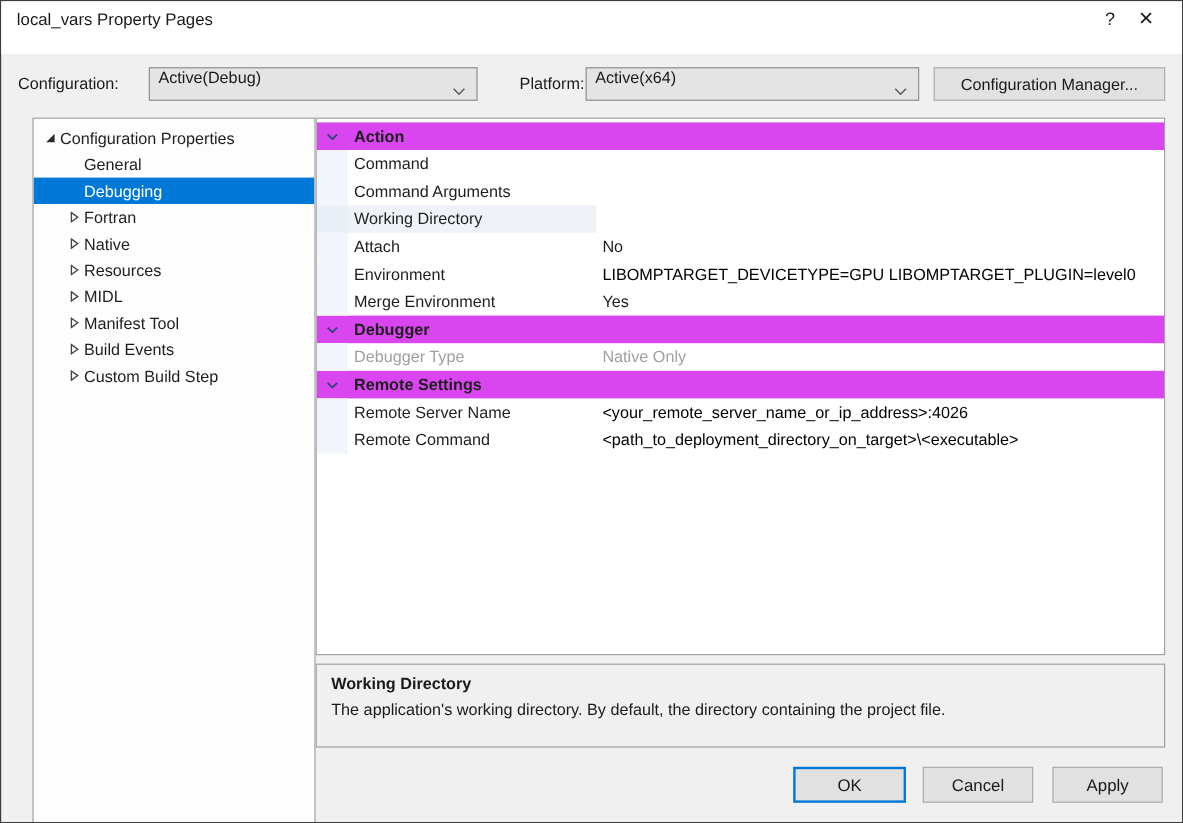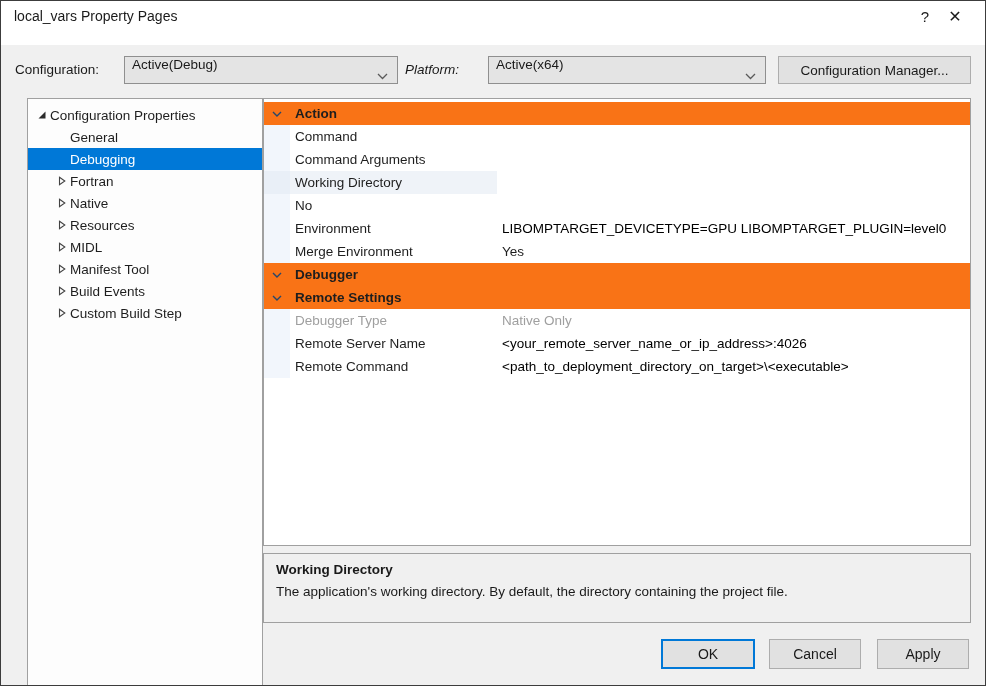--- a/index.html
+++ b/index.html
@@ -24,21 +24,21 @@
   .tree-item{display:flex;align-items:center;height:22px;font-size:13.5px;color:#1e1e1e;white-space:nowrap;cursor:default;}
   .tree-item.lvl0{padding-left:6px;}
   .tree-item.lvl1{padding-left:26px;}
   .tree-item.selected{background:#0078d7;color:#ffffff;}
   .expander{width:16px;flex:none;display:flex;align-items:center;justify-content:center;}
 
   
   .grid-panel{position:absolute;left:262px;top:97px;width:708px;height:448px;box-sizing:border-box;background:#ffffff;border:1px solid #a0a0a0;padding-top:3px;overflow:hidden;}
   .grid-row{display:flex;height:23px;line-height:23px;font-size:13.5px;color:#1e1e1e;white-space:nowrap;}
   .grid-row .gutter{width:26px;flex:none;background:#f2f6fc;display:flex;align-items:center;justify-content:center;}
-  .grid-row.group{background:#f97316;font-weight:bold;}
+  .grid-row.group{background:#d946ef;font-weight:bold;}
   .grid-row.group .gutter{background:transparent;}
   .label-cell{width:202px;flex:none;padding-left:5px;overflow:hidden;}
   .value-cell{flex:1;padding-left:5px;overflow:hidden;}
   .grid-row.bold .value-cell{font-weight:normal;color:#000;}
   .grid-row.disabled .label-cell,.grid-row.disabled .value-cell{color:#9f9f9f;}
   .grid-row.selected .label-cell{background:#eff3f8;}
   .grid-row.selected .gutter{background:#e9eff7;}
 
   
   .desc-box{position:absolute;left:262px;top:552px;width:708px;height:70px;box-sizing:border-box;background:#f0f0f0;border:1px solid #a0a0a0;padding:8px 12px;}
@@ -67,21 +67,21 @@
   <div class="field-label" style="left:14px;top:61px;">Configuration:</div>
   <div class="dropdown" style="left:123px;width:274px;">
     <span>Active(Debug)</span>
     <span class="chev">
       <svg width="11" height="7" viewBox="0 0 11 7">
           <polyline points="1,1 5.5,5.5 10,1" fill="none" stroke="#5a5a5a" stroke-width="1.3"></polyline>
         </svg>
     </span>
   </div>
 
-  <div class="field-label" style="left:404px;top:61px;font-style:italic;">Platform:</div>
+  <div class="field-label" style="left:432px;top:61px;">Platform:</div>
   <div class="dropdown" style="left:487px;width:278px;">
     <span>Active(x64)</span>
     <span class="chev">
       <svg width="11" height="7" viewBox="0 0 11 7">
           <polyline points="1,1 5.5,5.5 10,1" fill="none" stroke="#5a5a5a" stroke-width="1.3"></polyline>
         </svg>
     </span>
   </div>
 
   <div class="push-btn" style="left:777px;top:55px;width:193px;height:28px;">
@@ -182,53 +182,54 @@
         <span class="label-cell">Command Arguments</span>
         <span class="value-cell"></span>
       </div>
       <div class="grid-row property selected">
         <span class="gutter"></span>
         <span class="label-cell">Working Directory</span>
         <span class="value-cell"></span>
       </div>
       <div class="grid-row property">
         <span class="gutter"></span>
+        <span class="label-cell">Attach</span>
         <span class="value-cell">No</span>
       </div>
       <div class="grid-row property bold">
         <span class="gutter"></span>
         <span class="label-cell">Environment</span>
         <span class="value-cell">LIBOMPTARGET_DEVICETYPE=GPU LIBOMPTARGET_PLUGIN=level0</span>
       </div>
       <div class="grid-row property">
         <span class="gutter"></span>
         <span class="label-cell">Merge Environment</span>
         <span class="value-cell">Yes</span>
       </div>
       <div class="grid-row group">
         <span class="gutter">
           <svg width="10" height="6" viewBox="0 0 10 6">
             <polyline points="1,1 5,5 9,1" fill="none" stroke="#26476b" stroke-width="1.4"></polyline>
           </svg>
         </span>
         <span class="label-cell">Debugger</span>
       </div>
+      <div class="grid-row property disabled">
+        <span class="gutter"></span>
+        <span class="label-cell">Debugger Type</span>
+        <span class="value-cell">Native Only</span>
+      </div>
       <div class="grid-row group">
         <span class="gutter">
           <svg width="10" height="6" viewBox="0 0 10 6">
             <polyline points="1,1 5,5 9,1" fill="none" stroke="#26476b" stroke-width="1.4"></polyline>
           </svg>
         </span>
         <span class="label-cell">Remote Settings</span>
       </div>
-      <div class="grid-row property disabled">
-        <span class="gutter"></span>
-        <span class="label-cell">Debugger Type</span>
-        <span class="value-cell">Native Only</span>
-      </div>
       <div class="grid-row property bold">
         <span class="gutter"></span>
         <span class="label-cell">Remote Server Name</span>
         <span class="value-cell">&lt;your_remote_server_name_or_ip_address&gt;:4026</span>
       </div>
       <div class="grid-row property bold">
         <span class="gutter"></span>
         <span class="label-cell">Remote Command</span>
         <span class="value-cell">&lt;path_to_deployment_directory_on_target&gt;\&lt;executable&gt;</span>
       </div>

